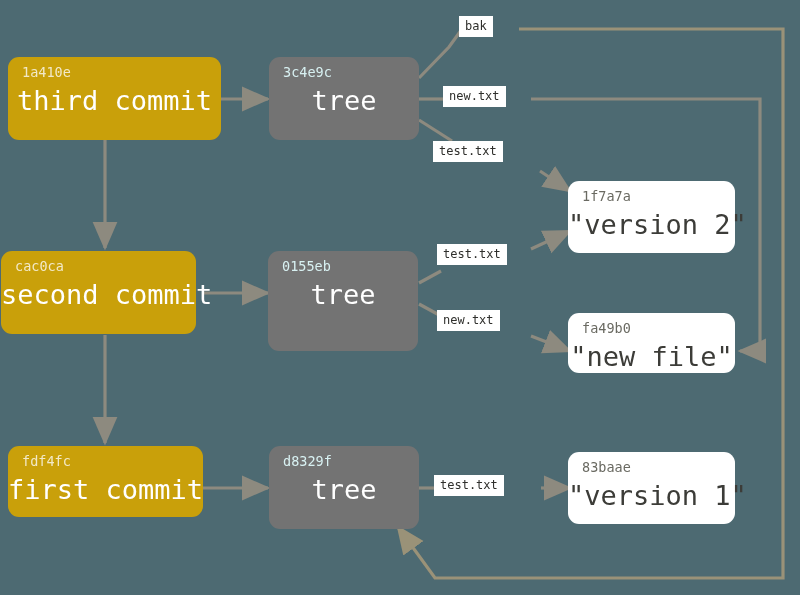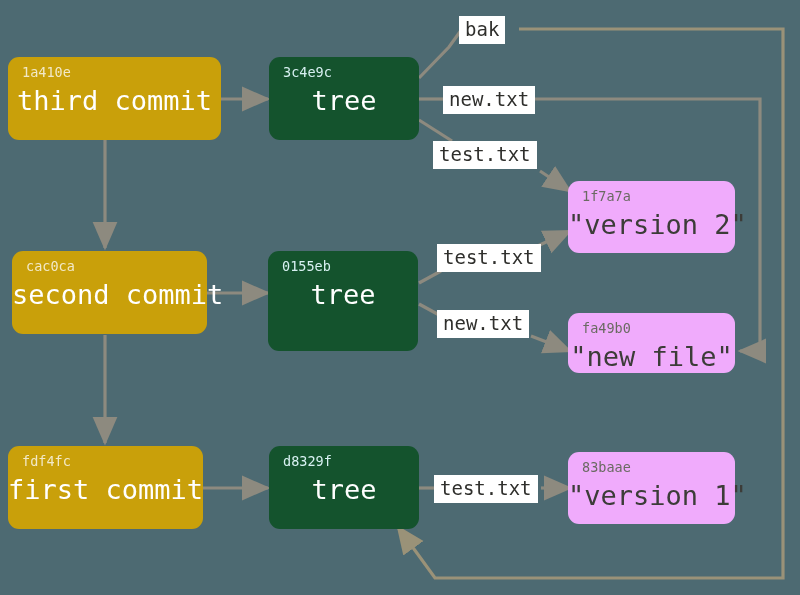--- a/index.html
+++ b/index.html
@@ -47,34 +47,34 @@
     font-size: 27px;
     line-height: 1;
     white-space: nowrap;
   }
   .node.commit {
     background: #c9a00a;
   }
   .node.commit .sha { color: #f2e9c8; }
   .node.commit .label { color: #ffffff; }
   .node.tree {
-    background: #14532d;
+    background: #737373;
   }
   .node.tree .sha { color: #d8f1f2; }
   .node.tree .label { color: #ffffff; }
   .node.blob {
-    background: #f0abfc;
+    background: #ffffff;
   }
   .node.blob .sha { color: #6a6a62; }
   .node.blob .label { color: #3c3c38; }
   .edge-label {
     position: absolute;
     background: #ffffff;
     color: #2f2f2c;
-    font-size: 19px;
+    font-size: 12px;
     line-height: 1;
     padding: 4px 6px 5px 6px;
     white-space: nowrap;
     box-sizing: border-box;
   }
 </style>
 </head>
 <body>
 
 <div id="canvas">
@@ -121,26 +121,26 @@
     <g stroke="#9a9278" stroke-width="3.2" fill="none">
       <path d="M519,29 L783,29 L783,578 L435,578 L398,527" marker-end="url(#arrowbak)"></path>
     </g>
   </svg>
 
   <div class="node commit" style="left:8px; top:57px; width:213px; height:83px;">
     <span class="sha">1a410e</span>
     <span class="label">third commit</span>
   </div>
 
-  <div class="node commit" style="left:12px; top:251px; width:195px; height:83px;">
+  <div class="node commit" style="left:1px; top:251px; width:195px; height:83px;">
     <span class="sha">cac0ca</span>
     <span class="label">second commit</span>
   </div>
 
-  <div class="node commit" style="left:8px; top:446px; width:195px; height:83px;">
+  <div class="node commit" style="left:8px; top:446px; width:195px; height:71px;">
     <span class="sha">fdf4fc</span>
     <span class="label">first commit</span>
   </div>
 
   <div class="node tree" style="left:269px; top:57px; width:150px; height:83px;">
     <span class="sha">3c4e9c</span>
     <span class="label">tree</span>
   </div>
 
   <div class="node tree" style="left:268px; top:251px; width:150px; height:100px;">

